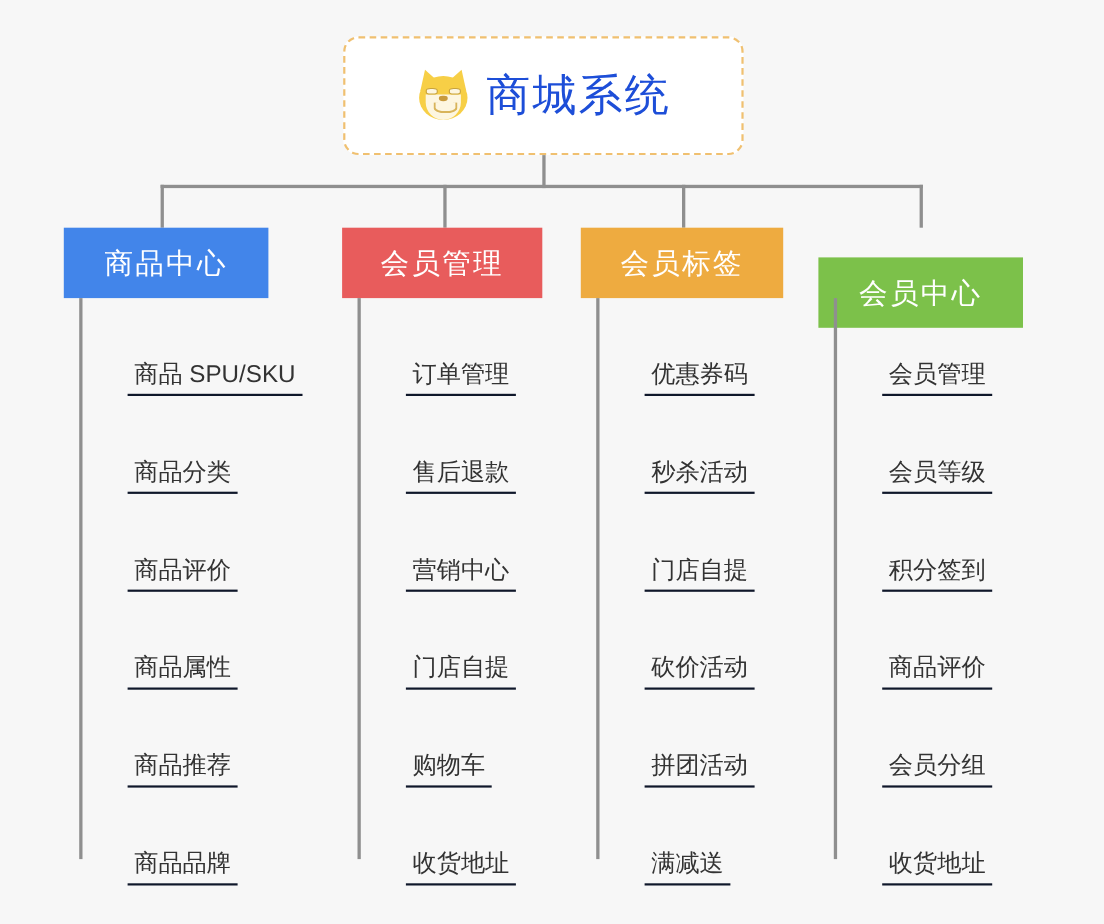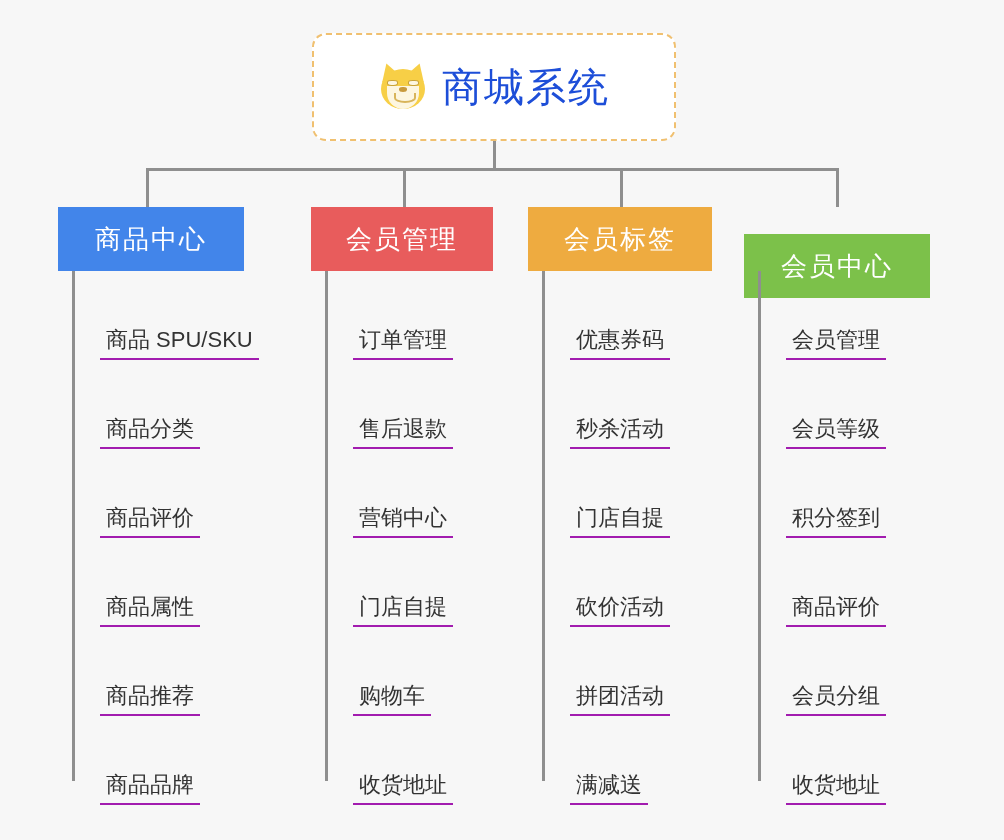--- a/index.html
+++ b/index.html
@@ -156,23 +156,23 @@
     top: 64px;
   }
   .leaf {
     position: relative;
     height: 89px;
     display: flex;
     align-items: flex-end;
   }
   .leaf-inner {
     position: relative;
-    margin-left: 28px;
+    margin-left: 44px;
     padding: 0 6px 6px 6px;
-    border-bottom: 2px solid #a21caf;
+    border-bottom: 2px solid #0f172a;
   }
   .leaf-label {
     font-size: 22px;
     color: #333333;
     line-height: 1.1;
     white-space: nowrap;
   }
 </style>
 </head>
 <body>

